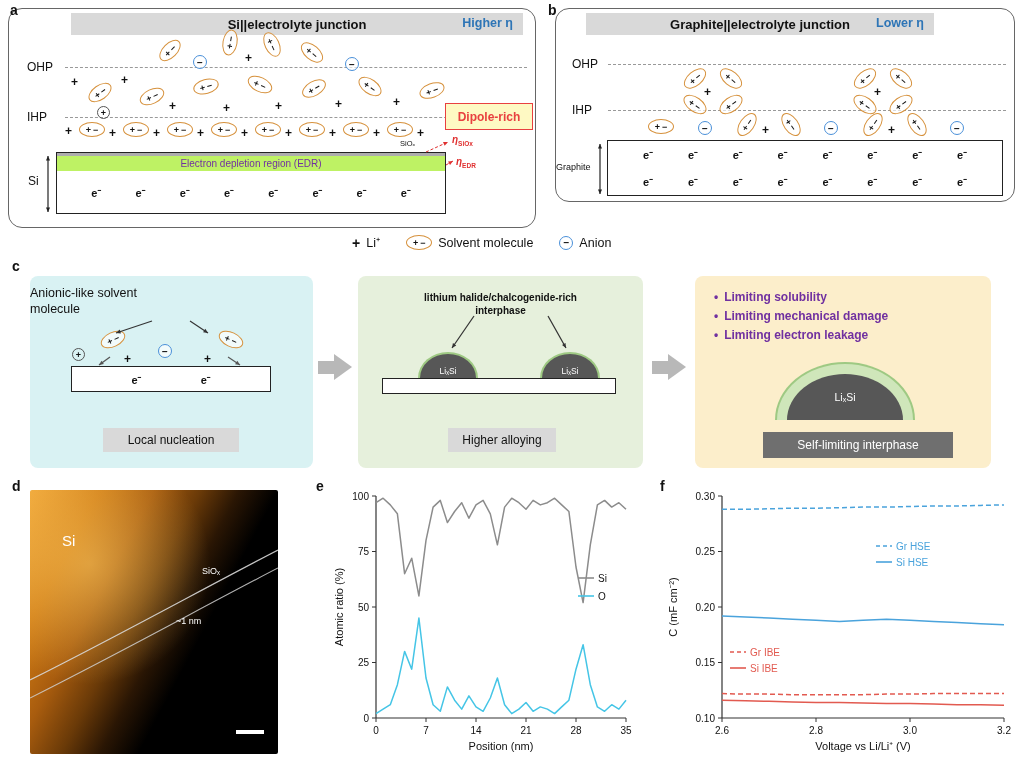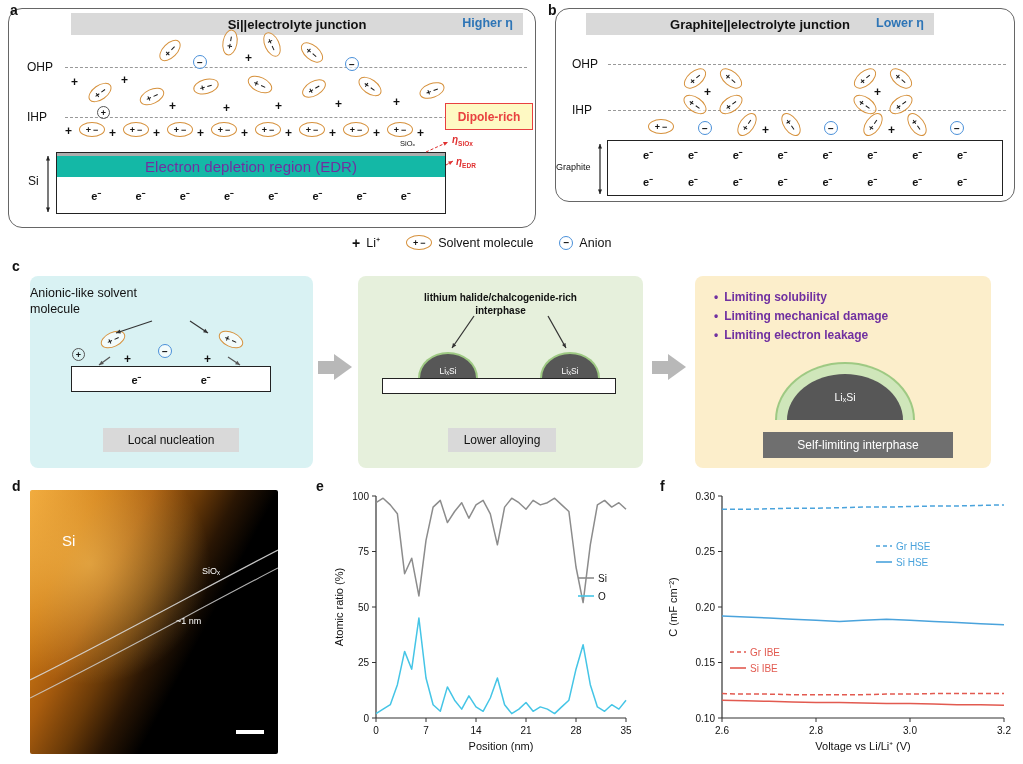--- a/index.html
+++ b/index.html
@@ -12,21 +12,21 @@
   .plane-label{position:absolute;font-size:12px;color:#111;z-index:4}
   .dash-line{position:absolute;border-top:1.6px dashed #999;z-index:2}
   .mol-layer{position:absolute;z-index:6}
   .mol{position:absolute}
   .mol.solvent{width:26px;height:15px;border:1.5px solid #d6913c;border-radius:50%;display:flex;align-items:center;justify-content:center;gap:2px;font-size:9px;font-weight:bold;color:#111;background:rgba(255,255,255,.65)}
   .mol.anion{width:14px;height:14px;border:1.5px solid #4a90d9;border-radius:50%;display:flex;align-items:center;justify-content:center;font-size:10px;font-weight:bold;color:#111;background:rgba(255,255,255,.65)}
   .mol.plus{font-size:12px;font-weight:bold;color:#111}
   .mol.licirc{width:13px;height:13px;border:1.3px solid #555;border-radius:50%;display:flex;align-items:center;justify-content:center;font-size:9px;font-weight:bold;color:#111}
   .substrate{position:absolute;background:#fff;border:1.5px solid #222;display:flex;flex-direction:column;z-index:5}
   .siox-strip{height:3px;background:#adadad}
-  .edr-text{background:#14b8a6;font-size:15px;color:#7030a0;text-align:center;padding:2px 0;white-space:nowrap}
+  .edr-text{background:#bef264;font-size:10px;color:#7030a0;text-align:center;padding:2px 0;white-space:nowrap}
   .erow{display:flex;justify-content:space-evenly;align-items:center;font-weight:600;font-size:11px;flex:1}
   .dipole{position:absolute;border:1.6px solid #e84040;color:#e84040;background:#fef9c3;font-size:12px;font-weight:bold;display:flex;align-items:center;justify-content:center;z-index:7}
   .tiny-label{position:absolute;font-size:7.5px;color:#111;z-index:7}
   .eta-red{position:absolute;font-size:10px;color:#e03030;z-index:7;font-weight:bold}
   .eta-red i{font-style:italic}
   .eta-red sub{font-size:6.5px}
   .side-label{position:absolute;font-size:12px;color:#111;z-index:7}
   .legend-row{position:absolute;display:flex;align-items:center;gap:26px;font-size:12.5px;z-index:10}
   .legend-item{display:flex;align-items:center;gap:6px}
   .inline-mol{position:static}
@@ -332,21 +332,21 @@
 
   <div class="big-arrow-bar" style="left:318px;top:361px;width:16px;height:13px"></div>
   <div class="big-arrow-head" style="left:334px;top:354px"></div>
 
   <div class="cbox" style="left:358px;top:276px;width:285px;height:192px;background:#e6f0dc"></div>
   <div class="ctitle-sm" style="left:358px;top:292px;width:285px">lithium halide/chalcogenide-rich</div>
   <div class="ctitle-sm" style="left:358px;top:305px;width:285px">interphase</div>
   <div class="substrate" style="left:382px;top:378px;width:234px;height:16px"></div>
   <div class="dome-sm" style="left:418px;top:352px;width:60px;height:26px">LiₓSi</div>
   <div class="dome-sm" style="left:540px;top:352px;width:60px;height:26px">LiₓSi</div>
-  <div class="caption" style="left:448px;top:428px;width:108px;height:24px">Lower alloying</div>
+  <div class="caption" style="left:448px;top:428px;width:108px;height:24px">Higher alloying</div>
 
   <div class="big-arrow-bar" style="left:652px;top:361px;width:16px;height:13px"></div>
   <div class="big-arrow-head" style="left:668px;top:354px"></div>
 
   <div class="cbox" style="left:695px;top:276px;width:296px;height:192px;background:#fceecb"></div>
   <div class="bullets" style="left:714px;top:288px">
     <div class="row">
         <span>•</span>
         <span>Limiting solubility</span>
       </div>

